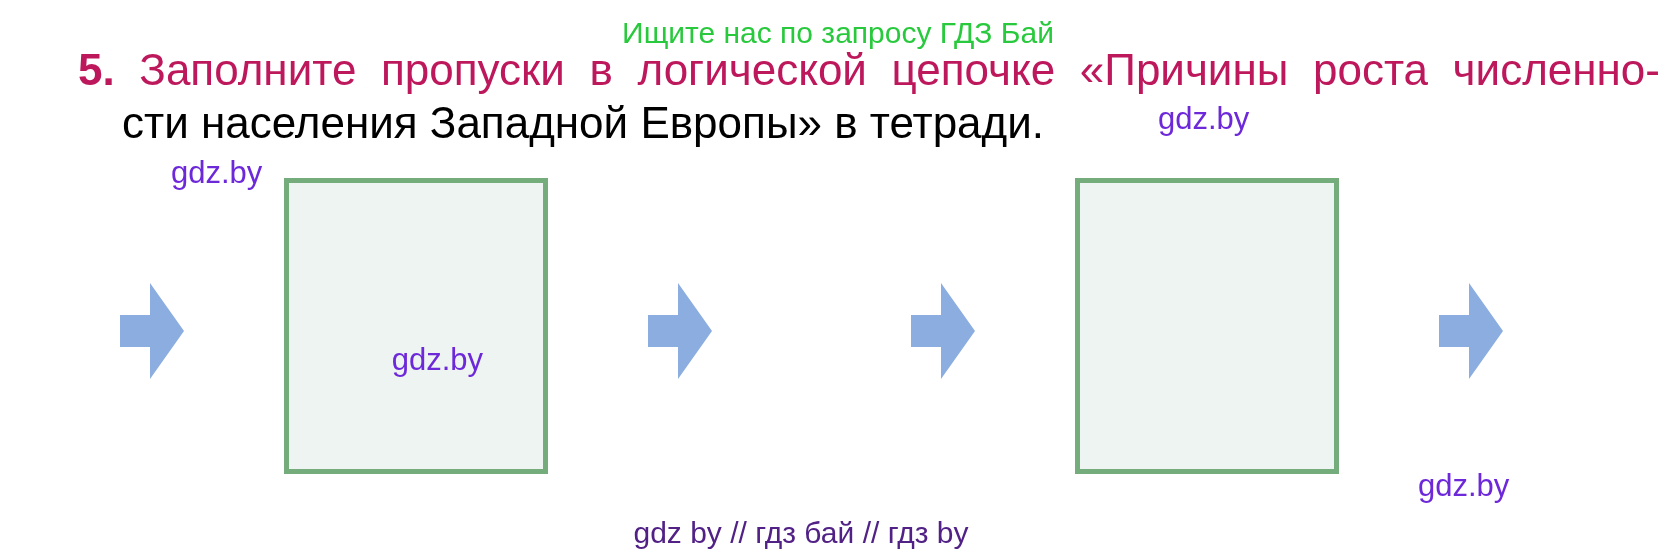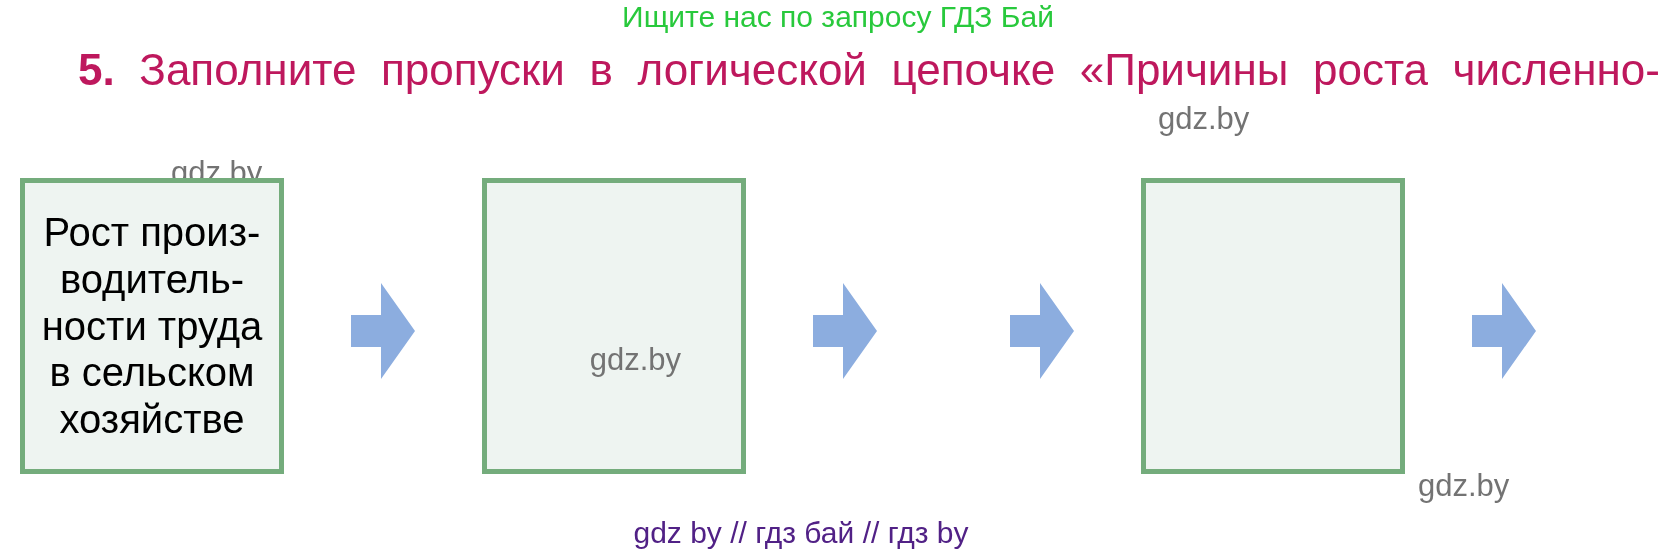--- a/index.html
+++ b/index.html
@@ -6,21 +6,21 @@
   .page {
     position: relative;
     width: 1676px;
     height: 554px;
     background: #ffffff;
     font-family: "Liberation Sans", "DejaVu Sans", sans-serif;
     overflow: hidden;
   }
   .promo {
     position: absolute;
-    top: 0; left: 0;
+    top: 16px; left: 0;
     width: 100%;
     text-align: center;
     font-size: 30px;
     line-height: 34px;
     color: #28c93c;
   }
   .task-line1 {
     position: absolute;
     top: 44px;
     left: 78px;
@@ -35,21 +35,21 @@
   .task-num { font-weight: bold; }
   .task-line2 {
     position: absolute;
     top: 97px;
     left: 122px;
     font-size: 44px;
     line-height: 1.2;
     color: #000000;
   }
   .wm {
-    color: #737373;
+    color: #6d28d9;
     font-size: 31px;
     line-height: 36px;
     white-space: nowrap;
   }
   .wm-top    { position: absolute; left: 171px;  top: 155px; }
   .wm-task   { position: absolute; left: 1158px; top: 101px; }
   .wm-bottom { position: absolute; left: 1418px; top: 468px; }
   .wm-box2   { position: absolute; left: 103px;  top: 159px; }
   .chain {
     position: absolute;
@@ -104,33 +104,27 @@
 </style>
 </head>
 <body>
 
 <div class="page">
 
   <div class="promo">Ищите нас по запросу ГДЗ Бай</div>
 
   <div class="task-line1"><span class="task-num">5.</span> <span>Заполните пропуски в логической цепочке «Причины роста численно-</span></div>
 
+  <div class="task-line2">сти населения Западной Европы» в тетради.</div>
 
   <div class="wm wm-task">gdz.by</div>
   <div class="wm wm-top">gdz.by</div>
 
   <div class="chain">
 
-    <div class="box">
-      <div class="box-text">Рост произ-
-водитель-
-ности труда
-в сельском
-хозяйстве</div>
-    </div>
 
     <div class="gap">
       <svg class="arrow-svg" viewBox="0 0 64 96">
         <polygon class="arrow-shape" points="0,32 30,32 30,0 64,48 30,96 30,64 0,64"></polygon>
       </svg>
     </div>
 
     <div class="box">
       <span class="wm wm-box2">gdz.by</span>
     </div>

